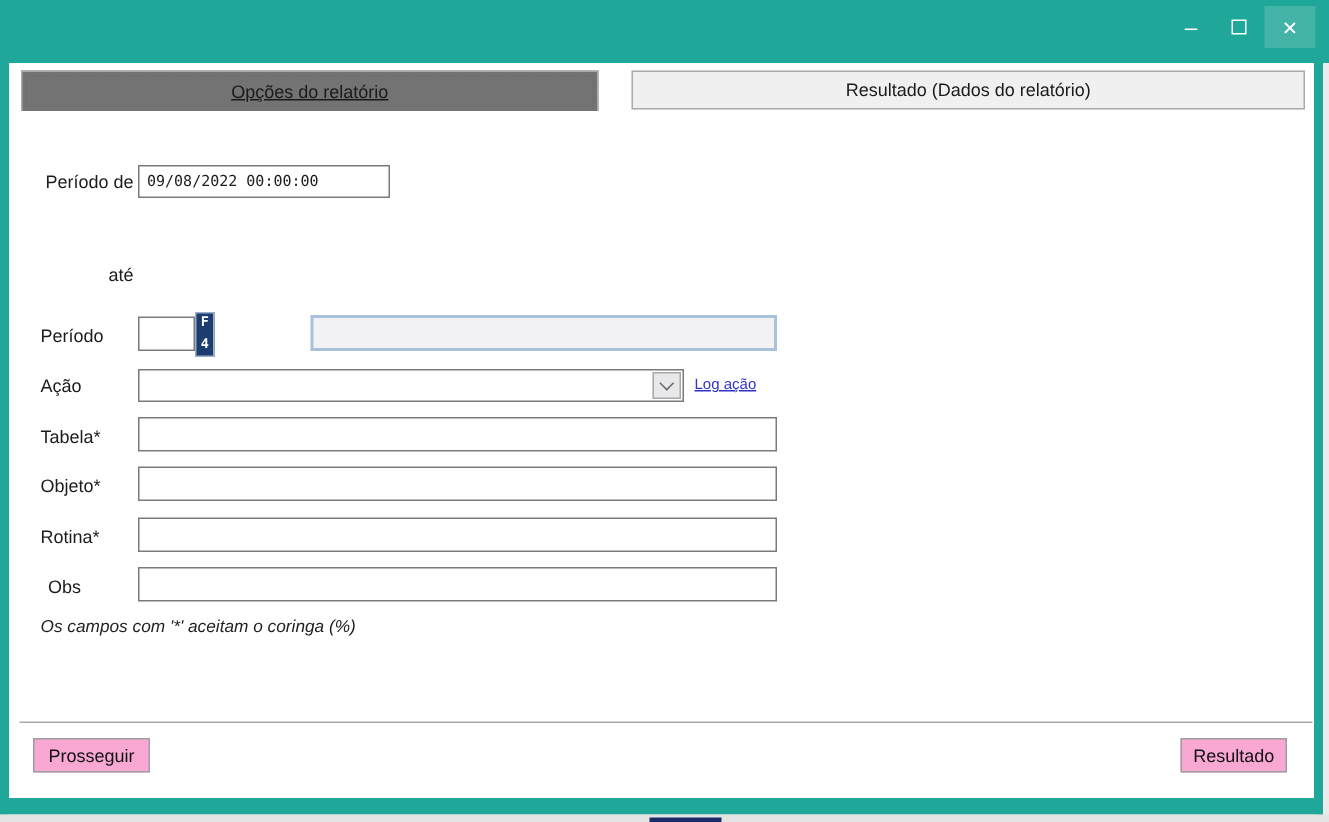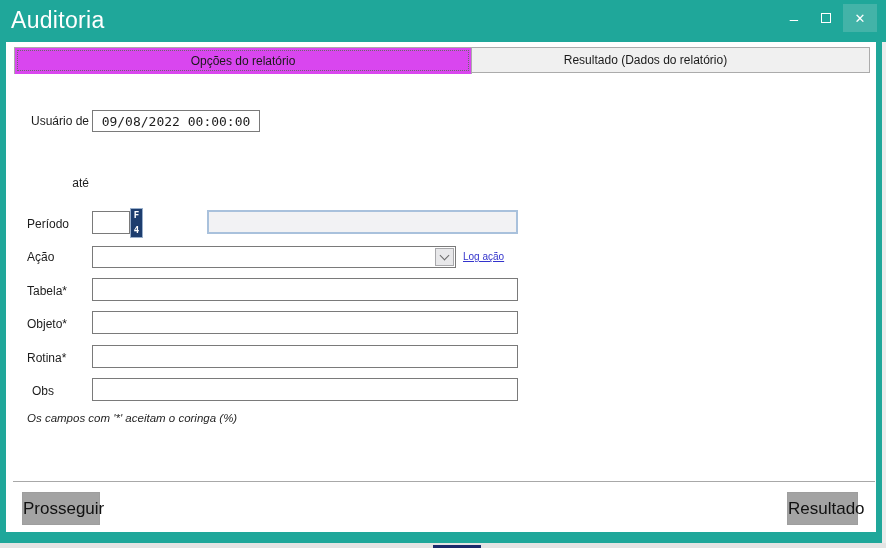--- a/index.html
+++ b/index.html
@@ -21,62 +21,61 @@
   .border-right { position:absolute; left:876px; top:42px; width:6px; height:501px; background:#1fa79a; }
   .border-bottom{ position:absolute; left:0; top:532px; width:882px; height:11px; background:#1fa79a; }
   .content { position:absolute; left:6px; top:42px; width:870px; height:490px; background:#ffffff; }
 
   .below-strip { position:absolute; left:0; top:543px; width:886px; height:5px; background:#e4e4e4; }
   .bg-window-sliver { position:absolute; left:433px; top:545px; width:48px; height:3px; background:#1b2a6b; }
 
   
   .tab { position:absolute; top:47px; height:26px; display:flex; align-items:center; justify-content:center;
          font-size:12px; color:#1a1a1a; border:1px solid #ababab; }
-  .tab-active { left:14px; width:458px; height:27px; background:#d946ef; border-bottom:none; z-index:3;
-                outline:1px dotted #6b6b6b; outline-offset:-4px; }
+  .tab-active { left:14px; width:385px; height:27px; background:#737373; border-bottom:none; z-index:3;
+                outline:1px dotted #6b6b6b; outline-offset:-4px;text-decoration:underline; }
   .tab-inactive { left:421px; width:449px; background:#f0f0f0; z-index:2;justify-content:center; }
 
   
   .lbl { position:absolute; font-size:12px; color:#1c1c1c; }
   .lbl-r { width:81px; left:8px; text-align:right; }
   .txt { position:absolute; border:1px solid #7a7a7a; background:#fff; font-family:"Liberation Sans",sans-serif;
          font-size:12px; color:#1c1c1c; padding:2px 5px; outline:none; }
-  .mono { font-family:"DejaVu Sans Mono",monospace; font-size:13px; letter-spacing:0;text-align:center; }
+  .mono { font-family:"DejaVu Sans Mono",monospace; font-size:10px; letter-spacing:0; }
 
   .ro-field { position:absolute; left:207px; top:210px; width:311px; height:24px;
               border:2px solid #a9c1dc; background:#f2f2f4; }
 
   .f4-btn { position:absolute; left:130px; top:208px; width:13px; height:30px; background:#1d3d6e;
             border:1px solid #9ab0cc; display:flex; flex-direction:column; align-items:center; justify-content:space-between;
             color:#fff; font-family:"DejaVu Sans Mono",monospace; font-size:9px; font-weight:bold; line-height:1; padding:2px 0; cursor:pointer; }
 
   .combo { position:absolute; left:92px; top:246px; width:364px; height:22px; border:1px solid #7a7a7a; background:#fff; }
   .combo-btn { position:absolute; right:1px; top:1px; width:19px; height:18px; background:#e8e8ea; border:1px solid #a8a8ab;
                display:flex; align-items:center; justify-content:center; cursor:pointer; }
   .chev { width:7px; height:7px; border-right:1.5px solid #6a6a6a; border-bottom:1.5px solid #6a6a6a;
           transform:rotate(45deg); margin-top:-3px; }
 
   .link { position:absolute; left:463px; top:251px; font-size:10px; color:#3333cc; text-decoration:underline; cursor:pointer; }
 
   .note { position:absolute; left:27px; top:412px; font-size:11.5px; font-style:italic; color:#1f1f1f; }
 
   .divider { position:absolute; left:13px; top:481px; width:862px; height:1px; background:#a8a8a8; }
 
-  .btn { position:absolute; top:492px; height:33px; background:#a3a3a3; border:1px solid #9e9e9e;
-         font-family:"Liberation Sans",sans-serif; font-size:17px; color:#111; cursor:pointer; }
+  .btn { position:absolute; top:492px; height:23px; background:#f9a8d4; border:1px solid #9e9e9e;
+         font-family:"Liberation Sans",sans-serif; font-size:12px; color:#111; cursor:pointer; }
   .btn-proceed { left:22px; width:78px; }
   .btn-cancel { left:787px; width:71px; }
 </style>
 </head>
 <body>
 
 <div class="stage">
 
   <div class="titlebar">
-    <div class="win-title">Auditoria</div>
     <div class="win-ctrl ctrl-min">
       <span>–</span>
     </div>
     <div class="win-ctrl ctrl-max">
       <span class="max-box"></span>
     </div>
     <div class="win-ctrl ctrl-close">
       <span>✕</span>
     </div>
   </div>
@@ -88,21 +87,21 @@
   <div class="below-strip"></div>
   <div class="bg-window-sliver"></div>
 
   <div class="tab tab-active">
     <span>Opções do relatório</span>
   </div>
   <div class="tab tab-inactive">
     <span>Resultado (Dados do relatório)</span>
   </div>
 
-  <label class="lbl lbl-r" style="top:114px;">Usuário de</label>
+  <label class="lbl lbl-r" style="top:114px;">Período de</label>
   <input class="txt mono" style="left: 92px; top: 110px; width: 168px; height: 22px;" value="09/08/2022 00:00:00">
 
   <label class="lbl lbl-r" style="top:148px;margin-top:28px;">até</label>
 
   <label class="lbl" style="left:27px; top:217px;">Período</label>
   <input class="txt" style="left: 92px; top: 211px; width: 38px; height: 23px;" value="">
   <div class="f4-btn">
     <span>F</span>
     <span>4</span>
   </div>

